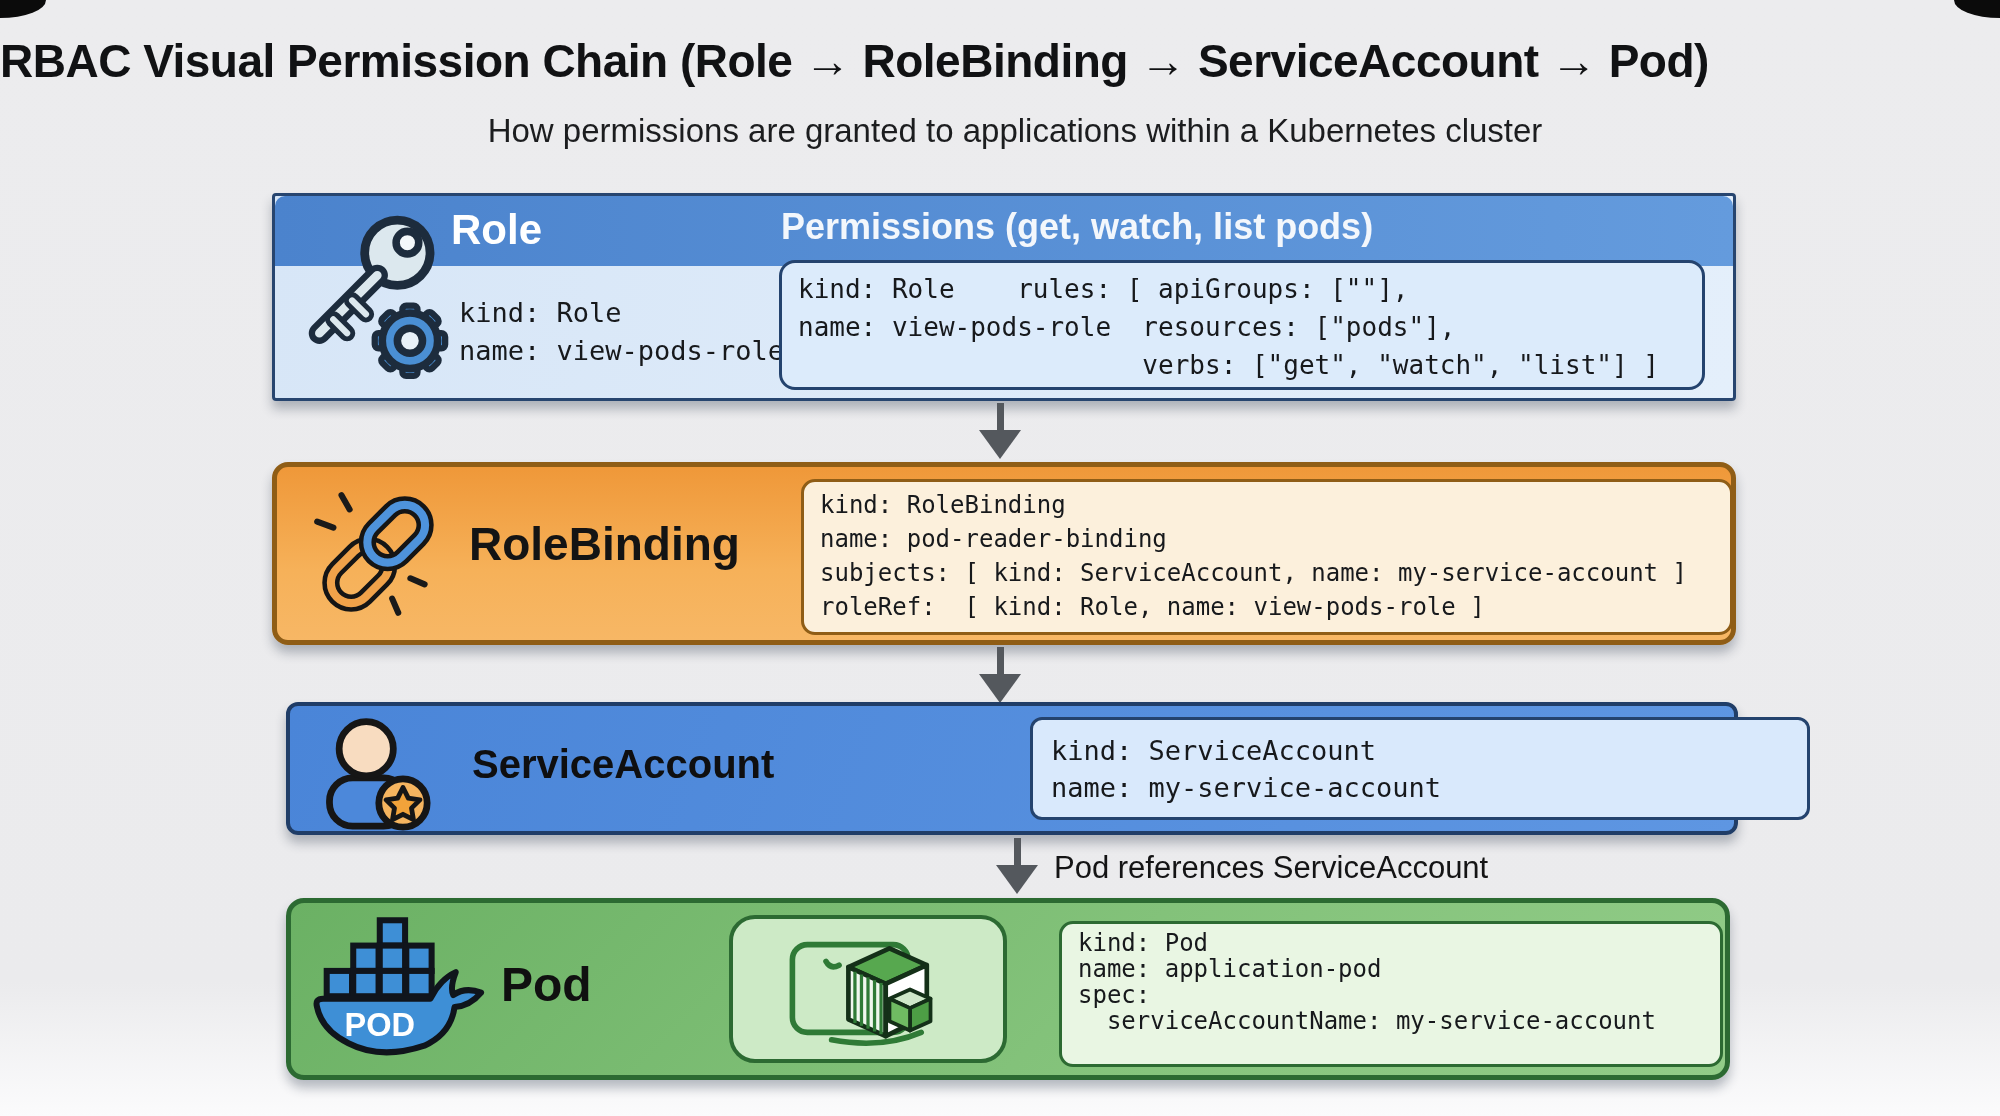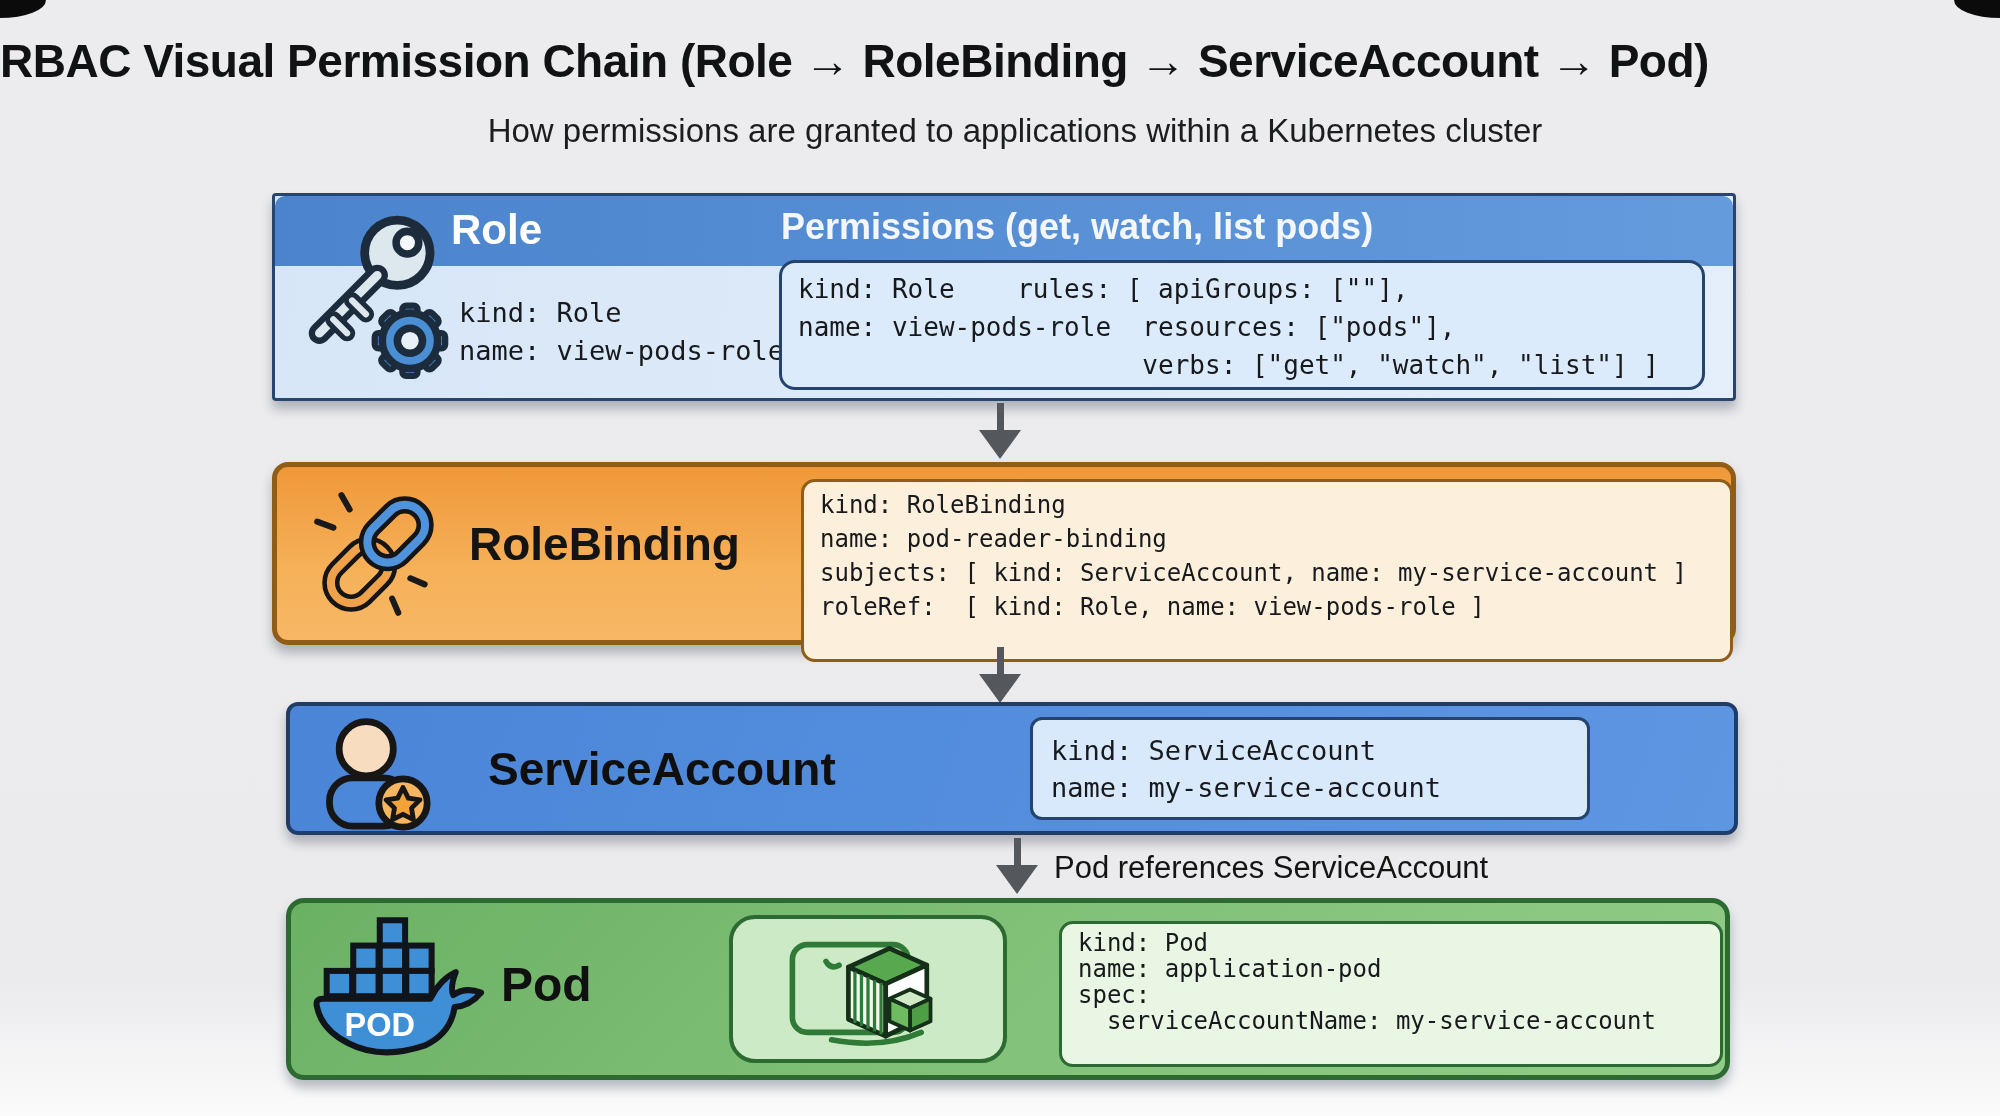--- a/index.html
+++ b/index.html
@@ -33,28 +33,28 @@
   .role-title{position:absolute;left:176px;top:10px;font-size:42px;font-weight:700;color:#ffffff;}
   .role-perms{position:absolute;left:506px;top:10px;font-size:36px;font-weight:700;color:#f3f7fc;}
   .role-meta{position:absolute;left:184px;top:98px;font-size:27px;line-height:38px;}
   .role-code{left:504px;top:64px;width:926px;height:130px;background:#dcebfb;border:3px solid #24436e;
     border-radius:16px;padding:7px 16px;font-size:26px;line-height:38px;}
 
   
   .rb-box{left:272px;top:462px;width:1464px;height:183px;border:5px solid #8f5d16;border-radius:16px;
     background:linear-gradient(180deg,#ef9839 0%,#f6b159 60%,#f7b765 100%);}
   .rb-title{position:absolute;left:192px;top:50px;font-size:46px;font-weight:700;color:#141414;}
-  .rb-code{left:524px;top:12px;width:932px;height:183px;background:#fcf0dc;border:3px solid #8f5d16;
+  .rb-code{left:524px;top:12px;width:932px;height:156px;background:#fcf0dc;border:3px solid #8f5d16;
     border-radius:14px;padding:6px 16px;font-size:24px;line-height:34px;}
 
   
   .sa-box{left:286px;top:702px;width:1452px;height:133px;border:4px solid #203d67;border-radius:12px;
     background:linear-gradient(110deg,#4a85d8 0%,#5e96e2 100%);}
-  .sa-title{position:absolute;left:198px;top:36px;font-size:46px;font-weight:700;color:#0f0f10;}
-  .sa-code{left:740px;top:11px;width:560px;height:103px;background:#d9e9fc;border:3px solid #24436e;
+  .sa-title{position:absolute;left:182px;top:36px;font-size:40px;font-weight:700;color:#0f0f10;}
+  .sa-code{left:740px;top:11px;width:780px;height:103px;background:#d9e9fc;border:3px solid #24436e;
     border-radius:12px;padding:12px 18px;font-size:27px;line-height:37px;}
 
   
   .pod-box{left:286px;top:898px;width:1444px;height:182px;border:5px solid #2c6a32;border-radius:18px;
     background:linear-gradient(135deg,#6bb164 0%,#83c27a 55%,#92cc88 100%);}
   .pod-title{position:absolute;left:210px;top:54px;font-size:48px;font-weight:700;color:#101010;}
   .pod-iconbox{position:absolute;left:438px;top:12px;width:278px;height:148px;background:#cdeac6;
     border:4px solid #2c6a32;border-radius:26px;box-sizing:border-box;display:flex;align-items:center;justify-content:center;}
   .pod-code{left:768px;top:18px;width:664px;height:146px;background:#e9f6e3;border:3px solid #2c6a32;
     border-radius:14px;padding:6px 16px;font-size:24px;line-height:26px;}

